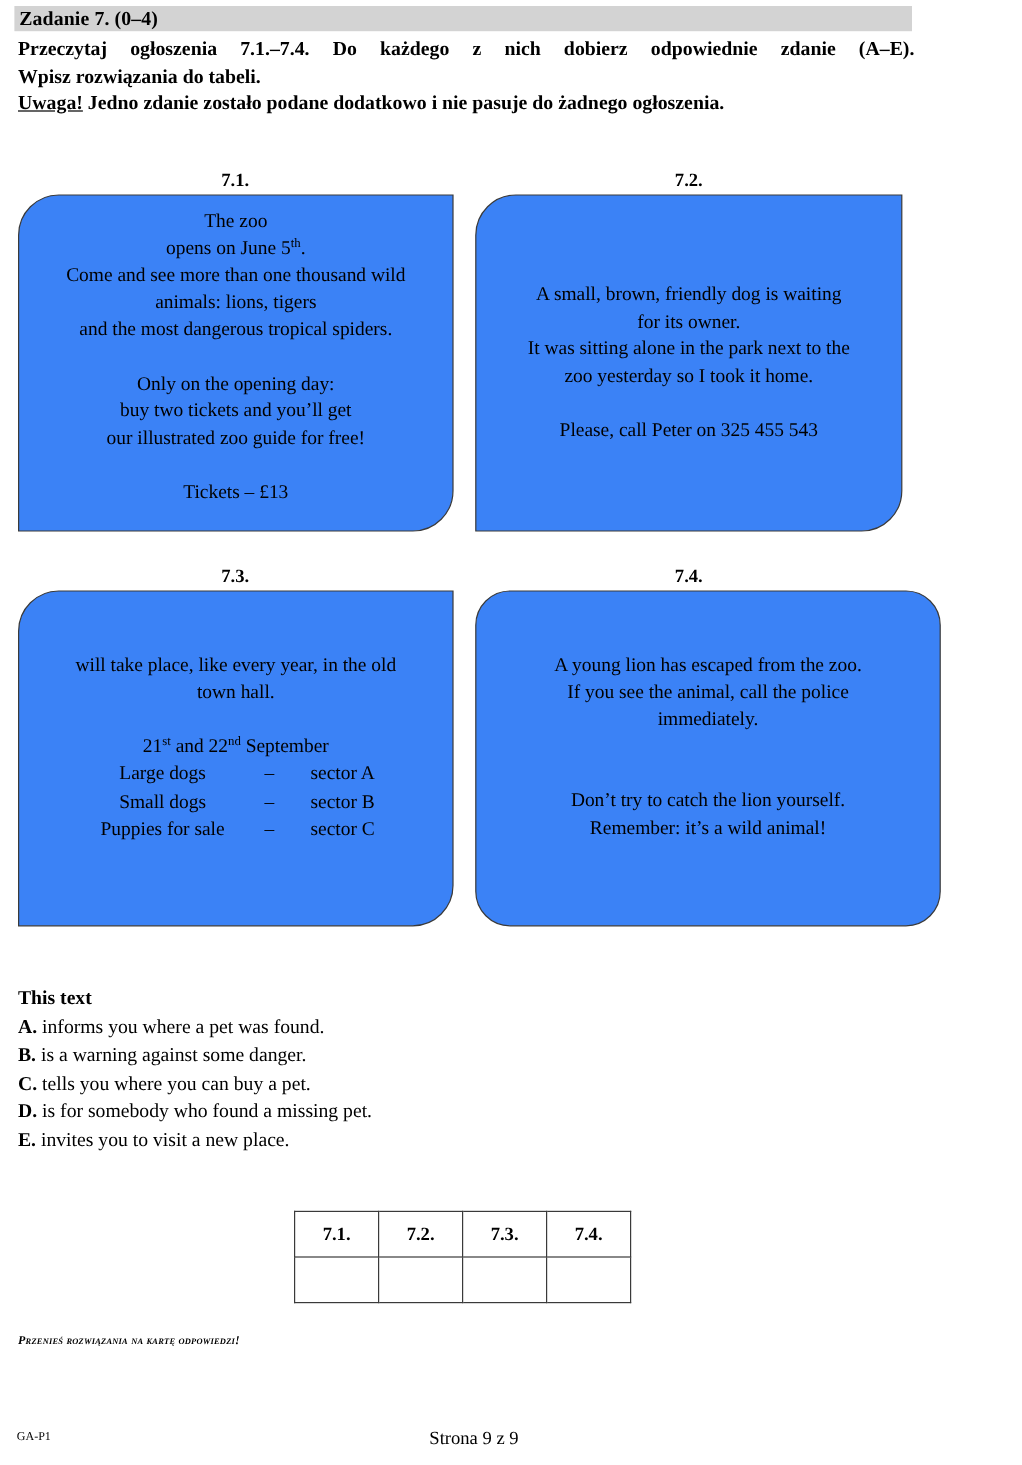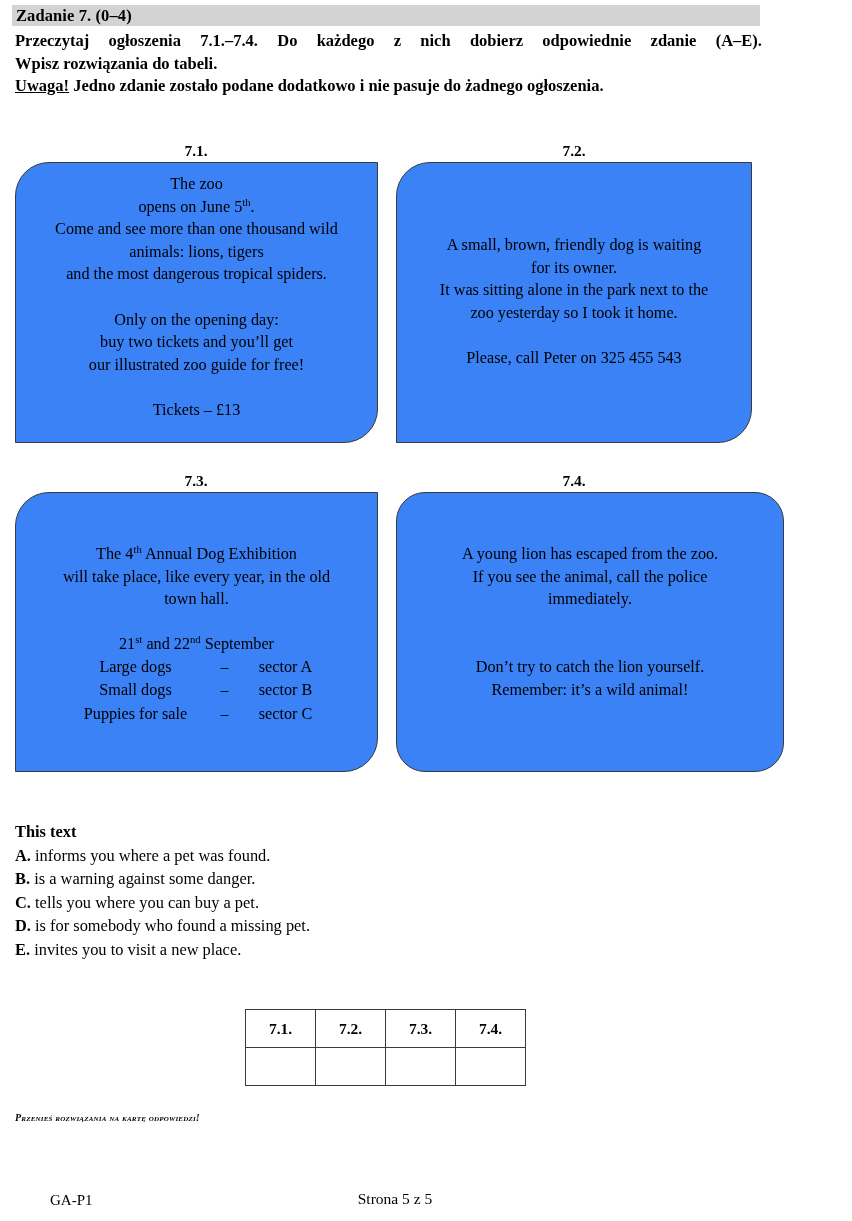--- a/index.html
+++ b/index.html
@@ -155,23 +155,22 @@
     font-size: 10px;
     font-weight: bold;
     font-style: italic;
     font-variant: small-caps;
     letter-spacing: 0.2px;
   }
   .footer-left {
     position: absolute;
     left: 14px;
     top: 1192px;
-    font-size: 15px;
+    font-size: 10px;
     font-variant: small-caps;
-    margin-left: 36px;
   }
   .footer-center {
     position: absolute;
     left: 0;
     top: 1190px;
     width: 790px;
     text-align: center;
     font-size: 15.5px;
   }
 </style>
@@ -214,21 +213,20 @@
       <p>It was sitting alone in the park next to the</p>
       <p>zoo yesterday so I took it home.</p>
       <div class="gap"></div>
       <p>Please, call Peter on 325 455 543</p>
     </div>
   </div>
 
   <div class="notice-label" style="left:136px; top:472px;">7.3.</div>
   <div class="notice-box" style="left:15px; top:492px; width:363px; height:280px;">
     <div class="notice-body" style="top:50px;">
-      <p><span>The 4</span><sup>th</sup><span> Annual Dog Exhibition</span></p>
       <p>will take place, like every year, in the old</p>
       <p>town hall.</p>
       <div class="gap"></div>
       <p><span>21</span><sup>st</sup><span> and </span><span>22</span><sup>nd</sup><span> September</span></p>
       <div class="sector-wrap">
         <div class="sector-row">
           <span class="sector-name">Large dogs</span>
           <span class="sector-dash">–</span>
           <span class="sector-val">sector A</span>
         </div>
@@ -280,15 +278,15 @@
       <td class="blank"></td>
       <td class="blank"></td>
       <td class="blank"></td>
       <td class="blank"></td>
     </tr>
   </tbody>
     </table>
 
   <div class="transfer-note">Przenieś rozwiązania na kartę odpowiedzi!</div>
   <div class="footer-left">GA-P1</div>
-  <div class="footer-center">Strona 5 z 5</div>
+  <div class="footer-center">Strona 9 z 9</div>
 
 </div>
 
 </body></html>

